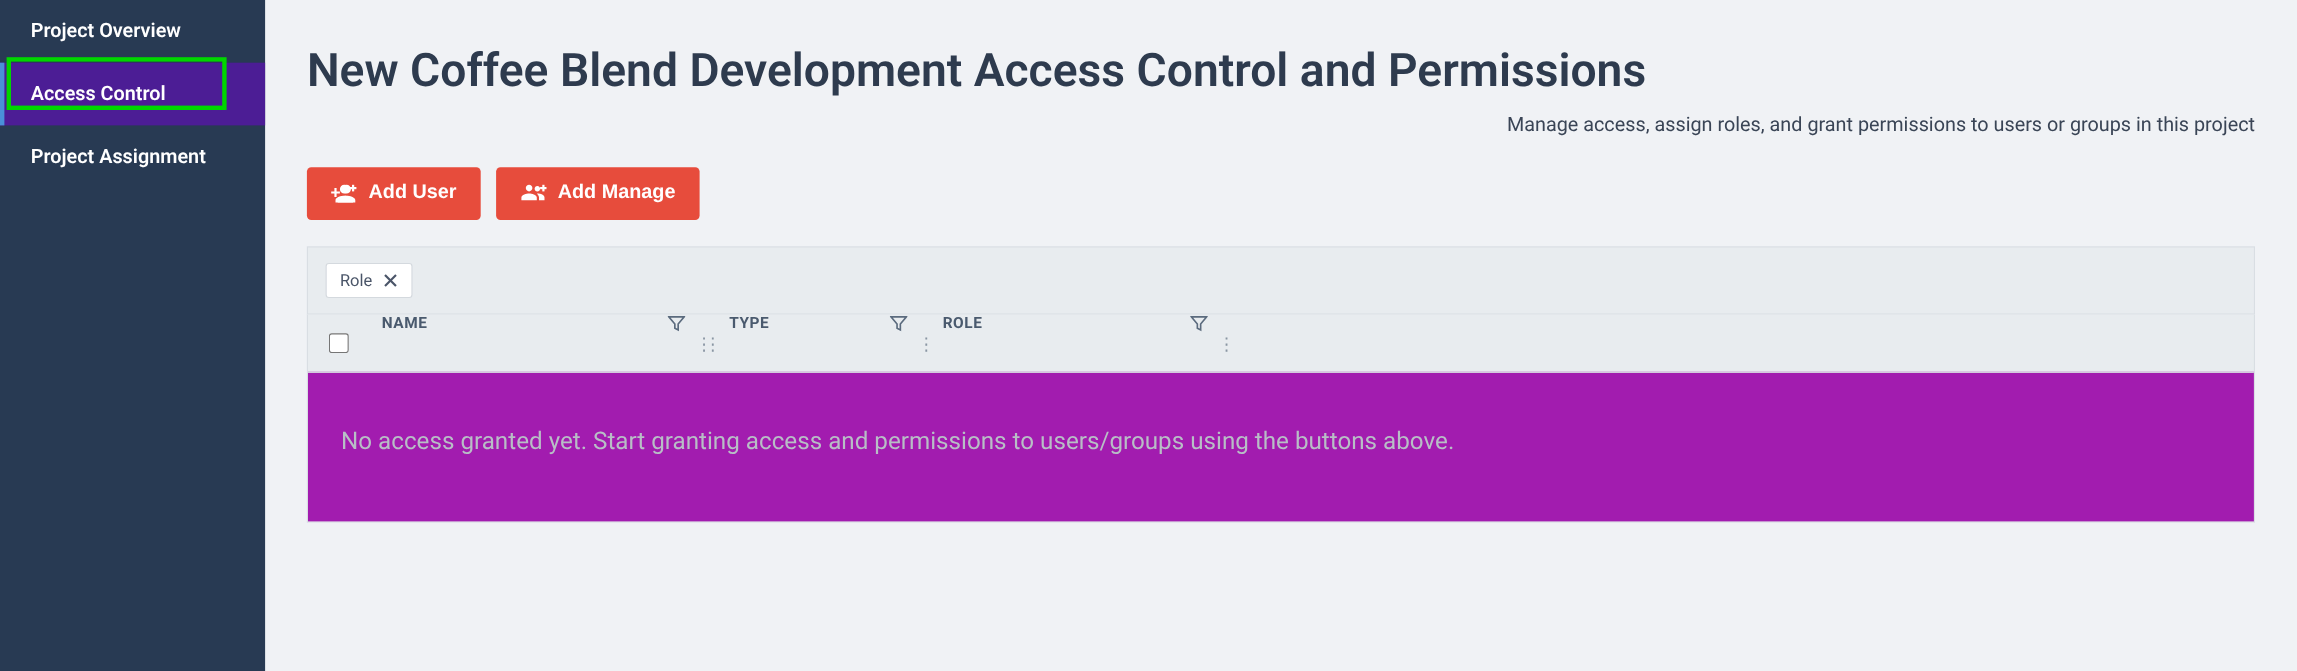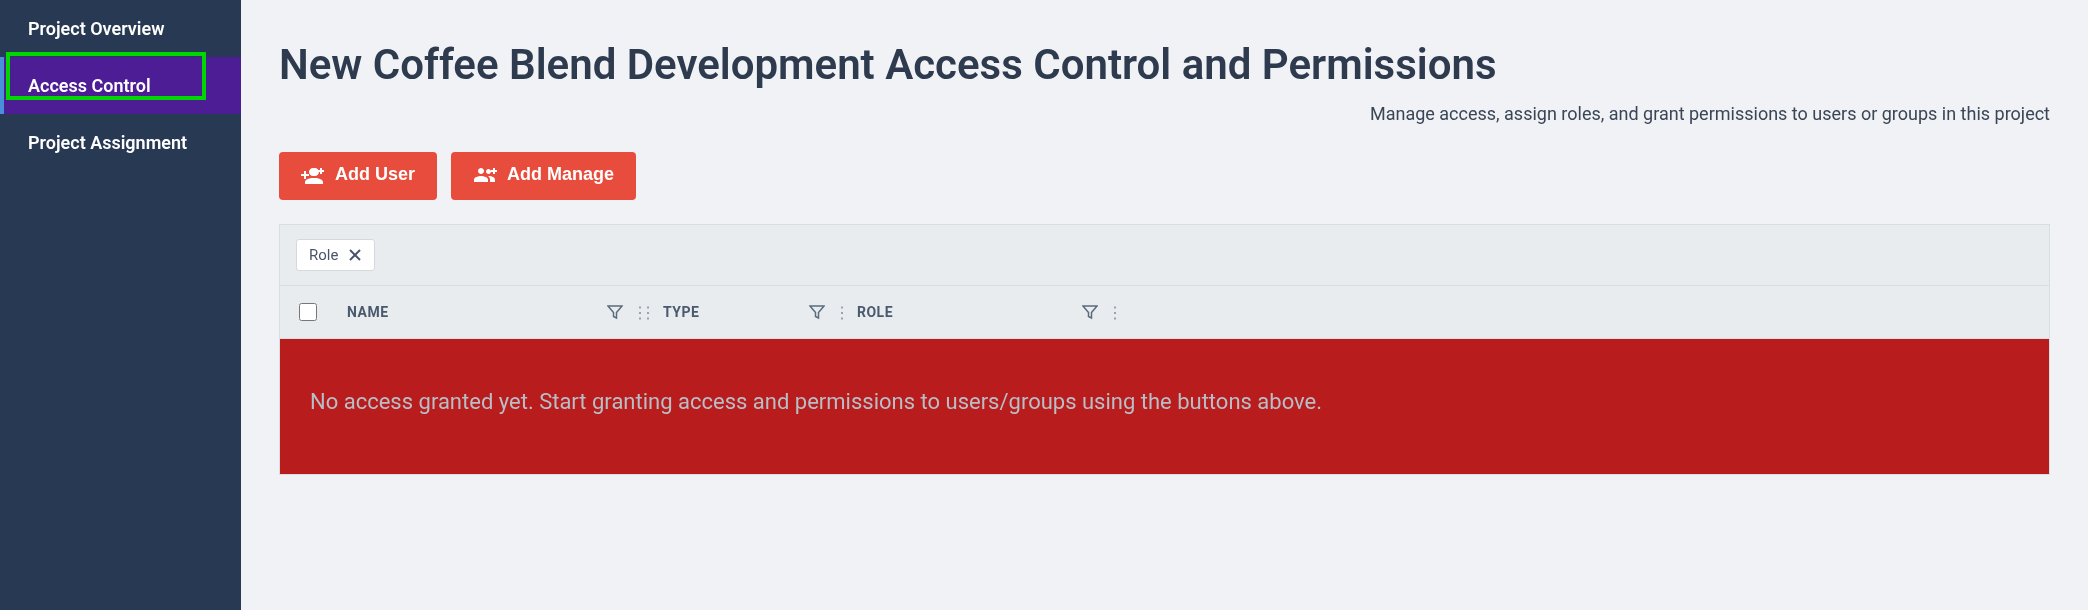--- a/index.html
+++ b/index.html
@@ -103,21 +103,21 @@
       height: 52px;
     }
     .checkbox-cell {
       width: 55px;
       display: flex;
       align-items: center;
       justify-content: center;
     }
     .col {
       display: flex;
-      align-items: center;
+      align-items: flex-start;
       justify-content: space-between;
       padding: 0 12px;
       height: 100%;
     }
     .col-name { width: 300px; }
     .col-email { width: 298px; }
     .col-type { width: 186px; gap: 32px; }
     .col-role { width: 265px; }
     .col-project { width: 310px; }
     .col-label {
@@ -139,21 +139,21 @@
       display: flex;
       align-items: center;
       justify-content: center;
       color: #8a96a3;
       font-size: 16px;
       letter-spacing: -2px;
       cursor: col-resize;
       user-select: none;
     }
     .empty-state {
-      background: #b91c1c;
+      background: #a21caf;
       padding: 50px 30px 60px 30px;
       font-size: 22px;
       color: #b8bec6;
       border-top: 1px solid #d9dee3;
     }
     input[type="checkbox"].hdr-check {
       width: 18px;
       height: 18px;
       cursor: pointer;
     }

